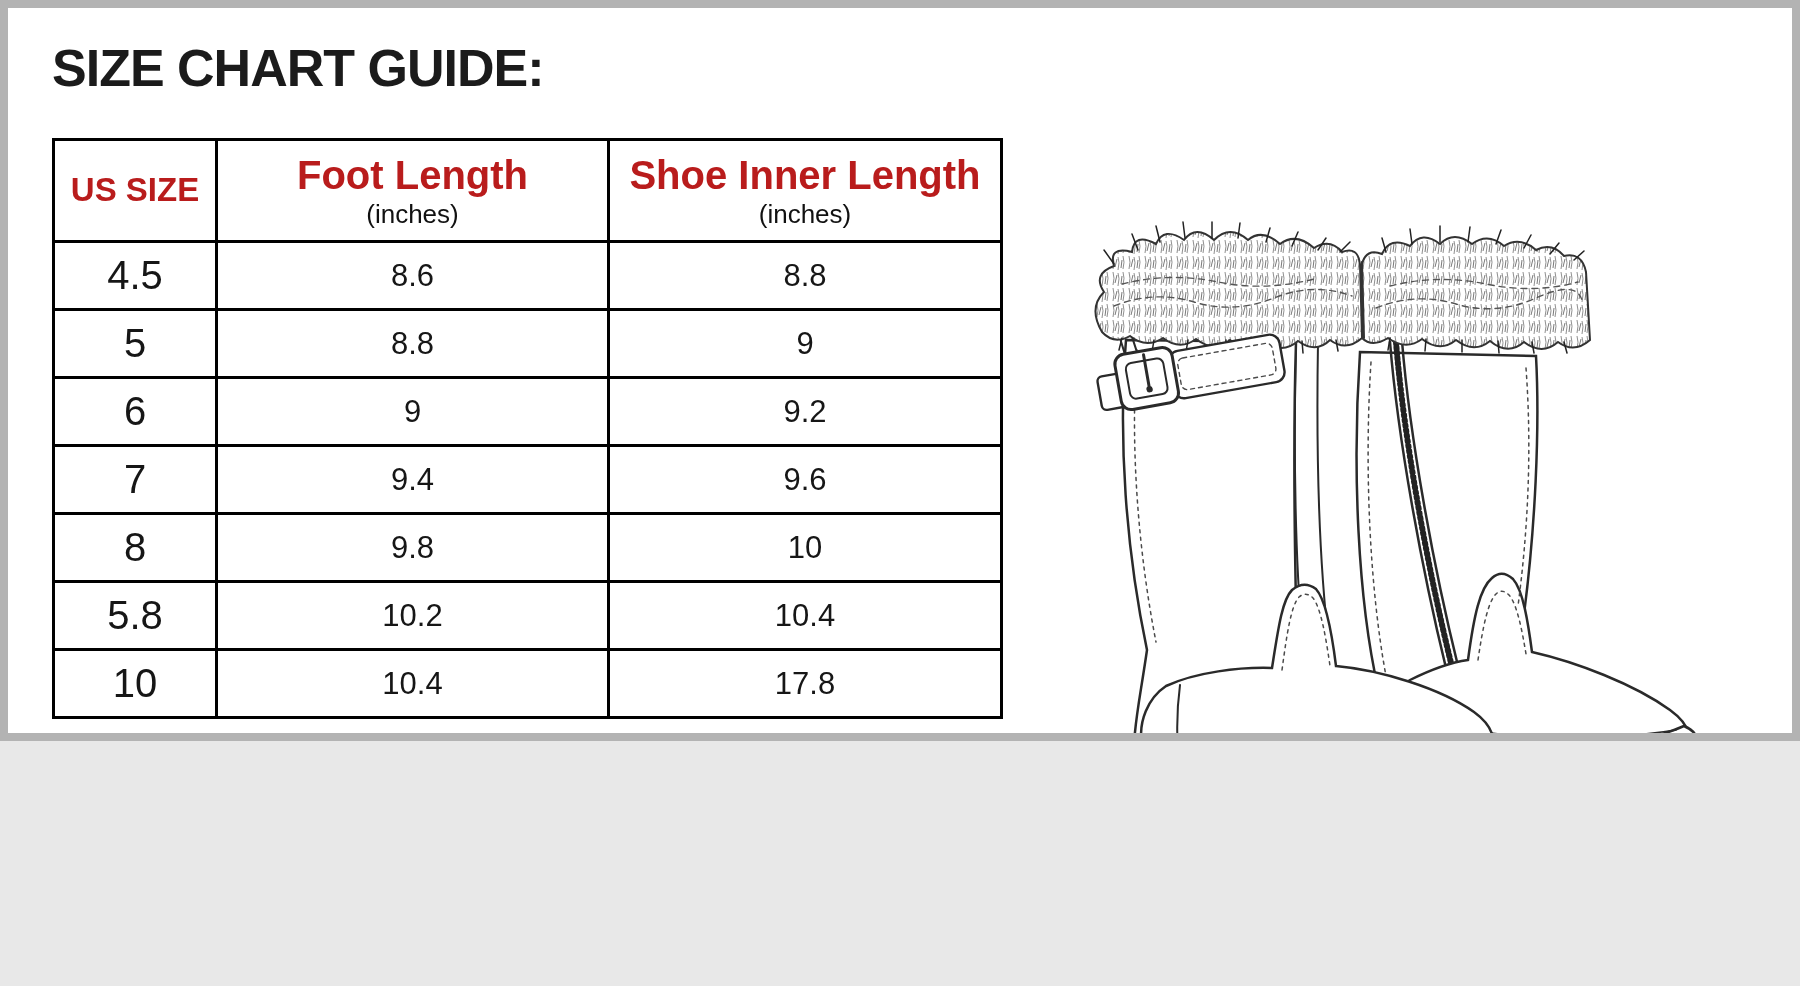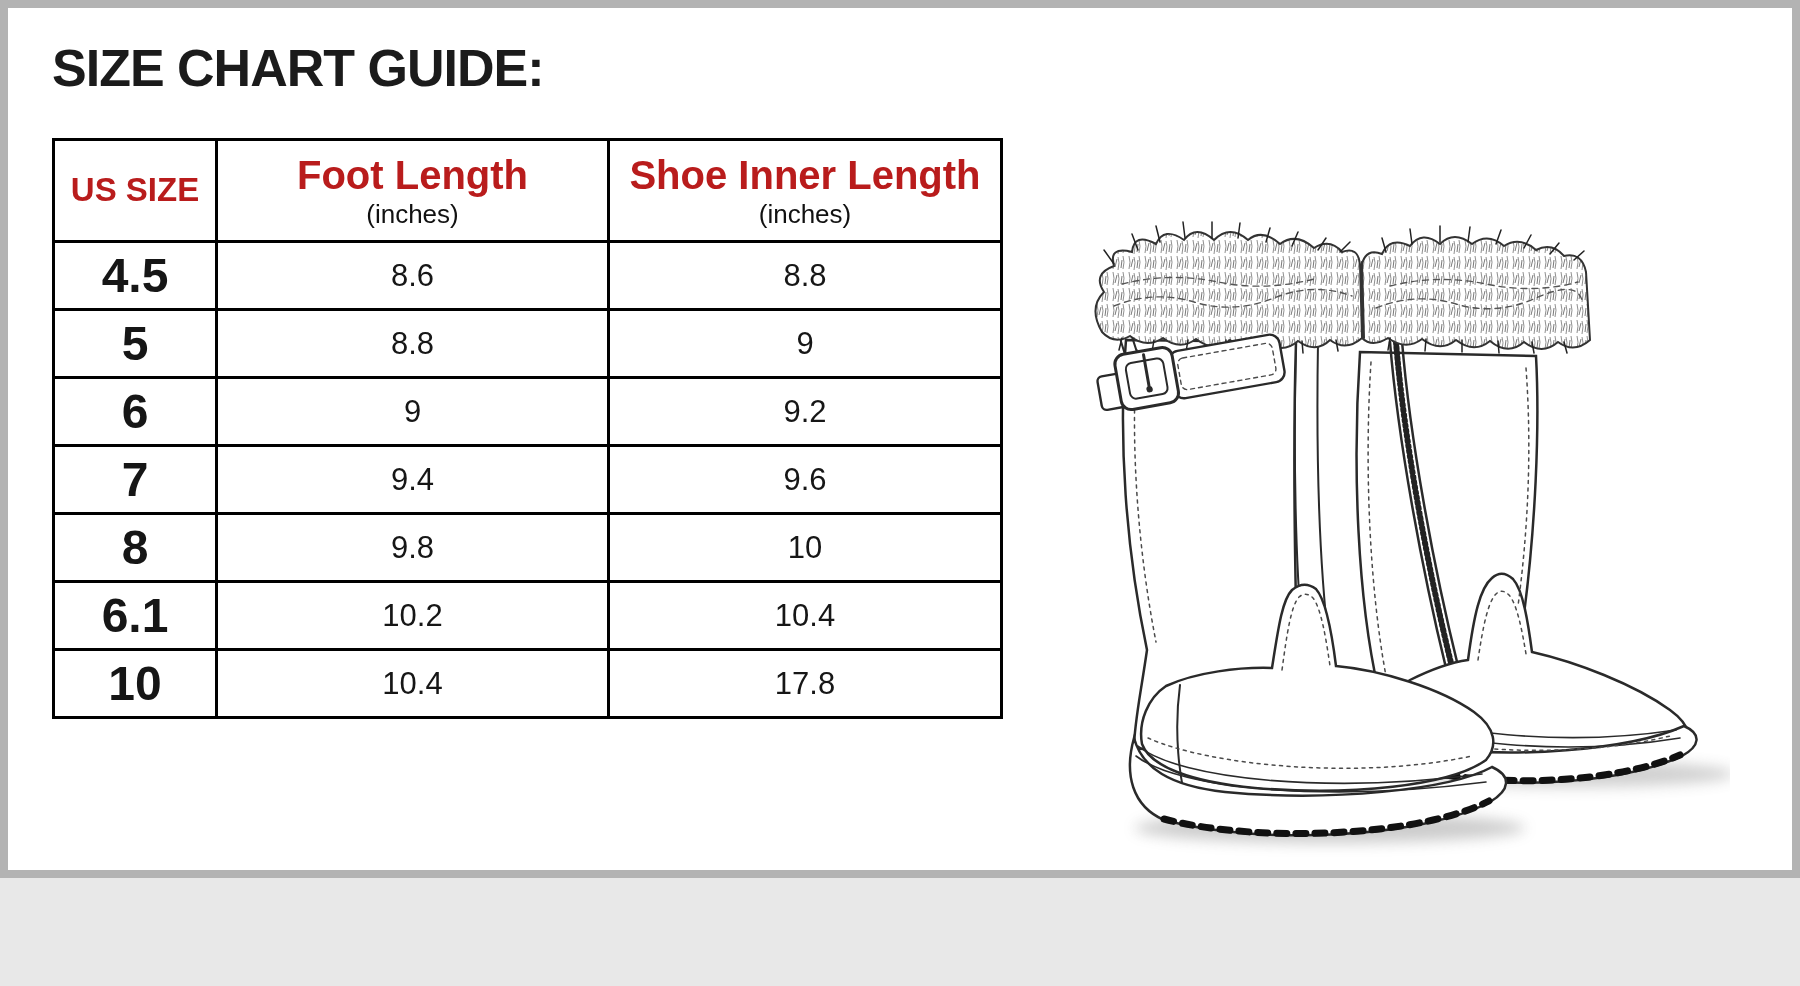--- a/index.html
+++ b/index.html
@@ -1,18 +1,18 @@
 <!DOCTYPE html>
 <html><head>
 <meta charset="utf-8">
 <style>
   html,body{margin:0;padding:0;background:#e8e8e8;}
   .canvas{
     position:relative;
-    width:1800px;height:878px;
+    width:1800px;height:741px;
     box-sizing:border-box;
     background:#ffffff;
     border:8px solid #b3b3b3;
     overflow:hidden;
     font-family:"Liberation Sans", sans-serif;
     color:#161616;
   }
   .title{
     position:absolute;
     left:44px;top:30px;
@@ -47,21 +47,21 @@
   .col-head-main.small{font-size:33px;font-weight:600;}
   .col-head-sub{
     font-size:26px;
     font-weight:400;
     line-height:1.1;
     margin-top:3px;
     color:#111;
     text-align:center;
   }
   .col-head-sub:empty{display:none;}
-  td.size-col{font-size:48px;font-weight:700;}
+  td.size-col{font-size:40px;font-weight:400;}
   td.val-col{font-size:31px;font-weight:400;}
   .boots-wrap{
     position:absolute;
     left:1022px;top:182px;
     width:700px;height:700px;
   }
 </style>
 </head>
 <body>
 
@@ -111,21 +111,21 @@
         <td class="size-col">7</td>
         <td class="val-col">9.4</td>
         <td class="val-col">9.6</td>
       </tr>
       <tr>
         <td class="size-col">8</td>
         <td class="val-col">9.8</td>
         <td class="val-col">10</td>
       </tr>
       <tr>
-        <td class="size-col">6.1</td>
+        <td class="size-col">5.8</td>
         <td class="val-col">10.2</td>
         <td class="val-col">10.4</td>
       </tr>
       <tr>
         <td class="size-col">10</td>
         <td class="val-col">10.4</td>
         <td class="val-col">17.8</td>
       </tr>
     </tbody>
   </table>

